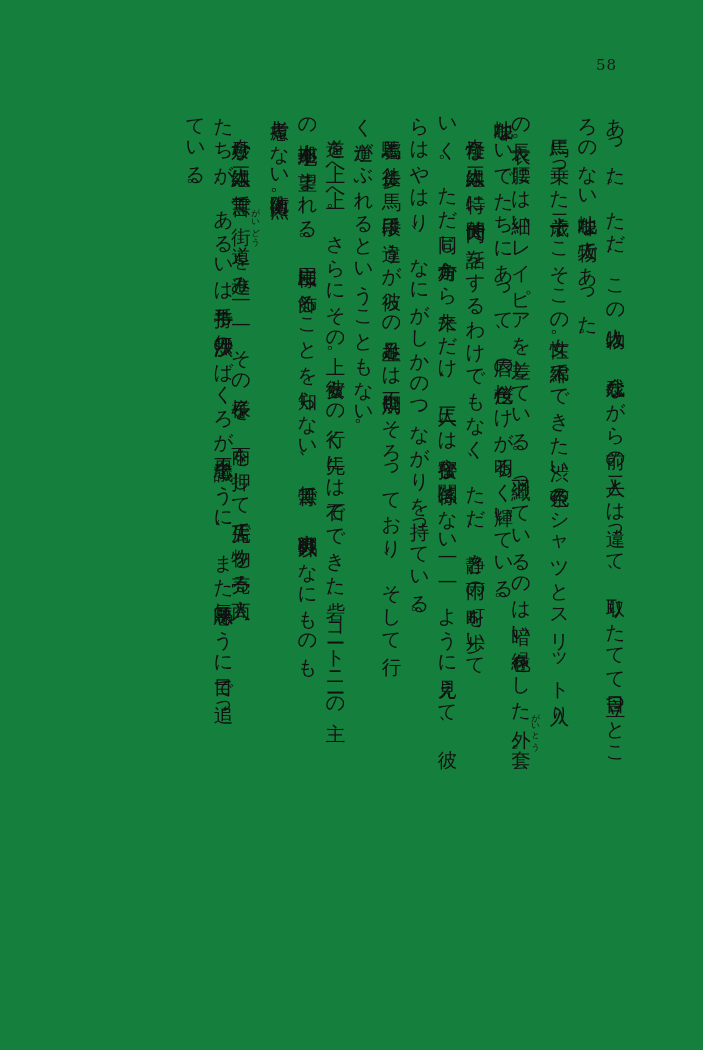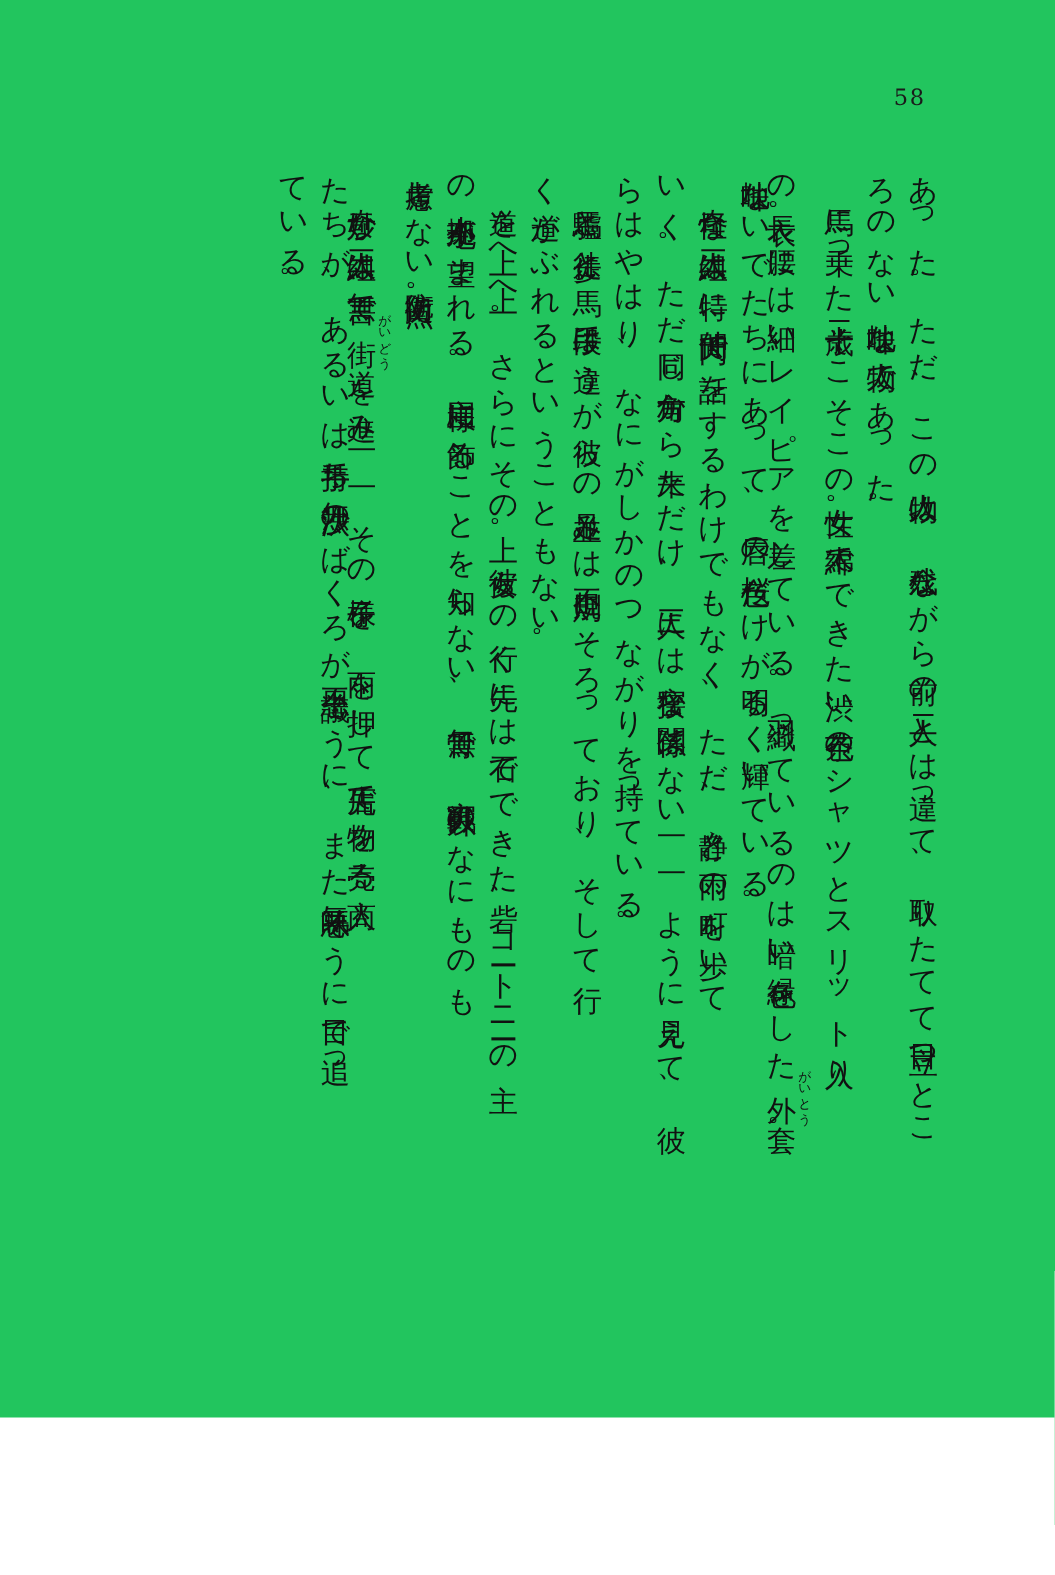--- a/index.html
+++ b/index.html
@@ -11,23 +11,24 @@
     width: 703px;
     height: 1050px;
     overflow: hidden;
     font-family: "DejaVu Serif", "Liberation Serif", serif;
     color: #111111;
   }
 
   .page {
     position: relative;
     width: 703px;
-    height: 945px;
-    background: #22c55e;
+    height: 1050px;
+    background: #15803d;
     box-sizing: border-box;
+    text-decoration: underline;
   }
 
   
   .page-number {
     position: absolute;
     top: 56px;
     right: 86px;
     font-size: 15px;
     letter-spacing: 1px;
     color: #1a1a1a;

